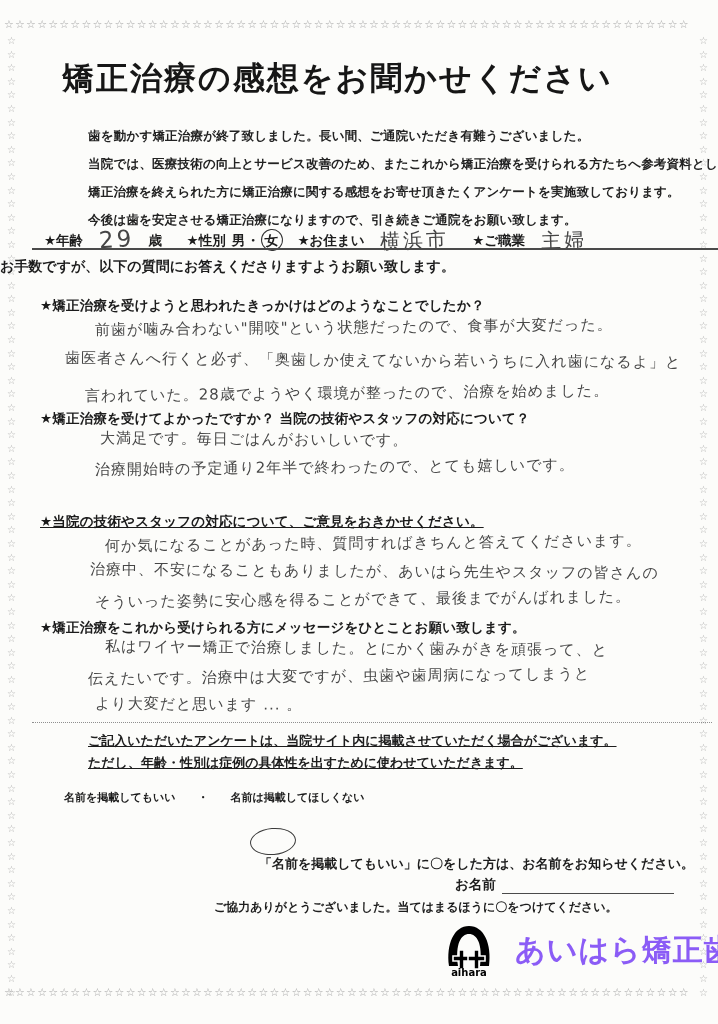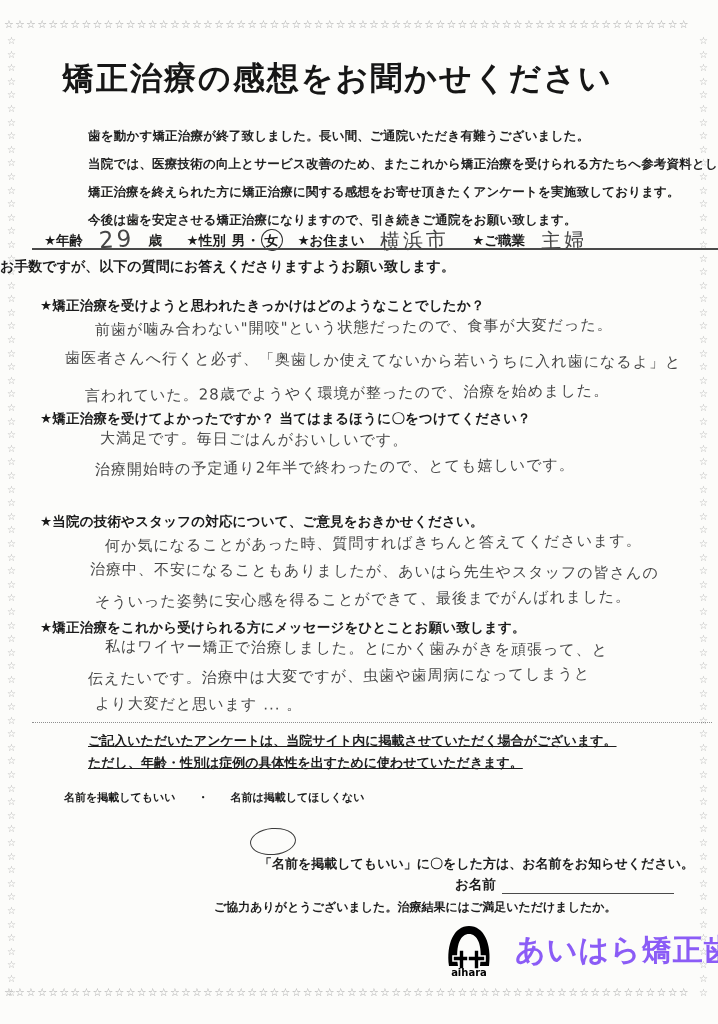--- a/index.html
+++ b/index.html
@@ -229,25 +229,25 @@
     <span class="lbl">★ご職業</span><span class="hw occupation-val">主婦</span>
   </div>
   <div class="profile-rule"></div>
   <div class="request-line">お手数ですが、以下の質問にお答えくださりますようお願い致します。</div>
 
   <div class="question" style="top:297px;">★矯正治療を受けようと思われたきっかけはどのようなことでしたか？</div>
   <div class="hw-line rot-a" style="top:318px; left:95px;">前歯が噛み合わない"開咬"という状態だったので、食事が大変だった。</div>
   <div class="hw-line rot-b" style="top:351px; left:65px;">歯医者さんへ行くと必ず、「奥歯しか使えてないから若いうちに入れ歯になるよ」と</div>
   <div class="hw-line rot-a" style="top:384px; left:85px;">言われていた。28歳でようやく環境が整ったので、治療を始めました。</div>
 
-  <div class="question" style="top:410px;">★矯正治療を受けてよかったですか？ 当てはまるほうに〇をつけてください？</div>
+  <div class="question" style="top:410px;">★矯正治療を受けてよかったですか？ 当院の技術やスタッフの対応について？</div>
   <div class="hw-line rot-b" style="top:430px; left:100px;">大満足です。毎日ごはんがおいしいです。</div>
   <div class="hw-line rot-a" style="top:458px; left:95px;">治療開始時の予定通り2年半で終わったので、とても嬉しいです。</div>
 
-  <div class="question" style="top:513px;">★当院の技術やスタッフの対応について、ご意見をおきかせください。</div>
+  <div class="question" style="top:513px;text-decoration:underline;">★当院の技術やスタッフの対応について、ご意見をおきかせください。</div>
   <div class="hw-line rot-a" style="top:534px; left:105px;">何か気になることがあった時、質問すればきちんと答えてくださいます。</div>
   <div class="hw-line rot-b" style="top:562px; left:90px;">治療中、不安になることもありましたが、あいはら先生やスタッフの皆さんの</div>
   <div class="hw-line rot-a" style="top:590px; left:95px;">そういった姿勢に安心感を得ることができて、最後までがんばれました。</div>
 
   <div class="question" style="top:619px;">★矯正治療をこれから受けられる方にメッセージをひとことお願い致します。</div>
   <div class="hw-line rot-b" style="top:639px; left:105px;">私はワイヤー矯正で治療しました。とにかく歯みがきを頑張って、と</div>
   <div class="hw-line rot-a" style="top:667px; left:88px;">伝えたいです。治療中は大変ですが、虫歯や歯周病になってしまうと</div>
   <div class="hw-line rot-b" style="top:695px; left:95px;">より大変だと思います ... 。</div>
 
   <div class="dotted-rule"></div>
@@ -256,21 +256,21 @@
     <div>ただし、年齢・性別は症例の具体性を出すために使わせていただきます。</div>
   </div>
 
   <div class="consent-options">
     <span>名前を掲載してもいい</span><span class="consent-sep">・</span><span>名前は掲載してほしくない</span>
   </div>
   <div class="consent-circle"></div>
   <div class="consent-instruction">「名前を掲載してもいい」に〇をした方は、お名前をお知らせください。</div>
   <div class="name-field">お名前</div>
   <div class="name-underline"></div>
-  <div class="thanks-line">ご協力ありがとうございました。治療結果にはご満足いただけましたか。</div>
+  <div class="thanks-line">ご協力ありがとうございました。当てはまるほうに〇をつけてください。</div>
 
   <div class="footer-logo">
     <div class="logo-mark">
       <svg width="52" height="56" viewBox="0 0 52 56" xmlns="http://www.w3.org/2000/svg">
         <path d="M6,44 C3,22 11,4 26,4 C41,4 49,22 46,44 L37,44 C40,22 34,12 26,12 C18,12 12,22 15,44 Z" fill="#000"></path>
         <path d="M16,28 h5 v6 h6 v5 h-6 v8 h-5 v-8 h-6 v-5 h6 Z" fill="#000" stroke="#fcfcfa" stroke-width="1.6"></path>
         <path d="M31,28 h5 v6 h6 v5 h-6 v8 h-5 v-8 h-6 v-5 h6 Z" fill="#000" stroke="#fcfcfa" stroke-width="1.6"></path>
         <text x="26" y="54" text-anchor="middle" font-family="DejaVu Sans, sans-serif" font-size="10" font-weight="bold" fill="#000">aihara</text>
       </svg>
     </div>

